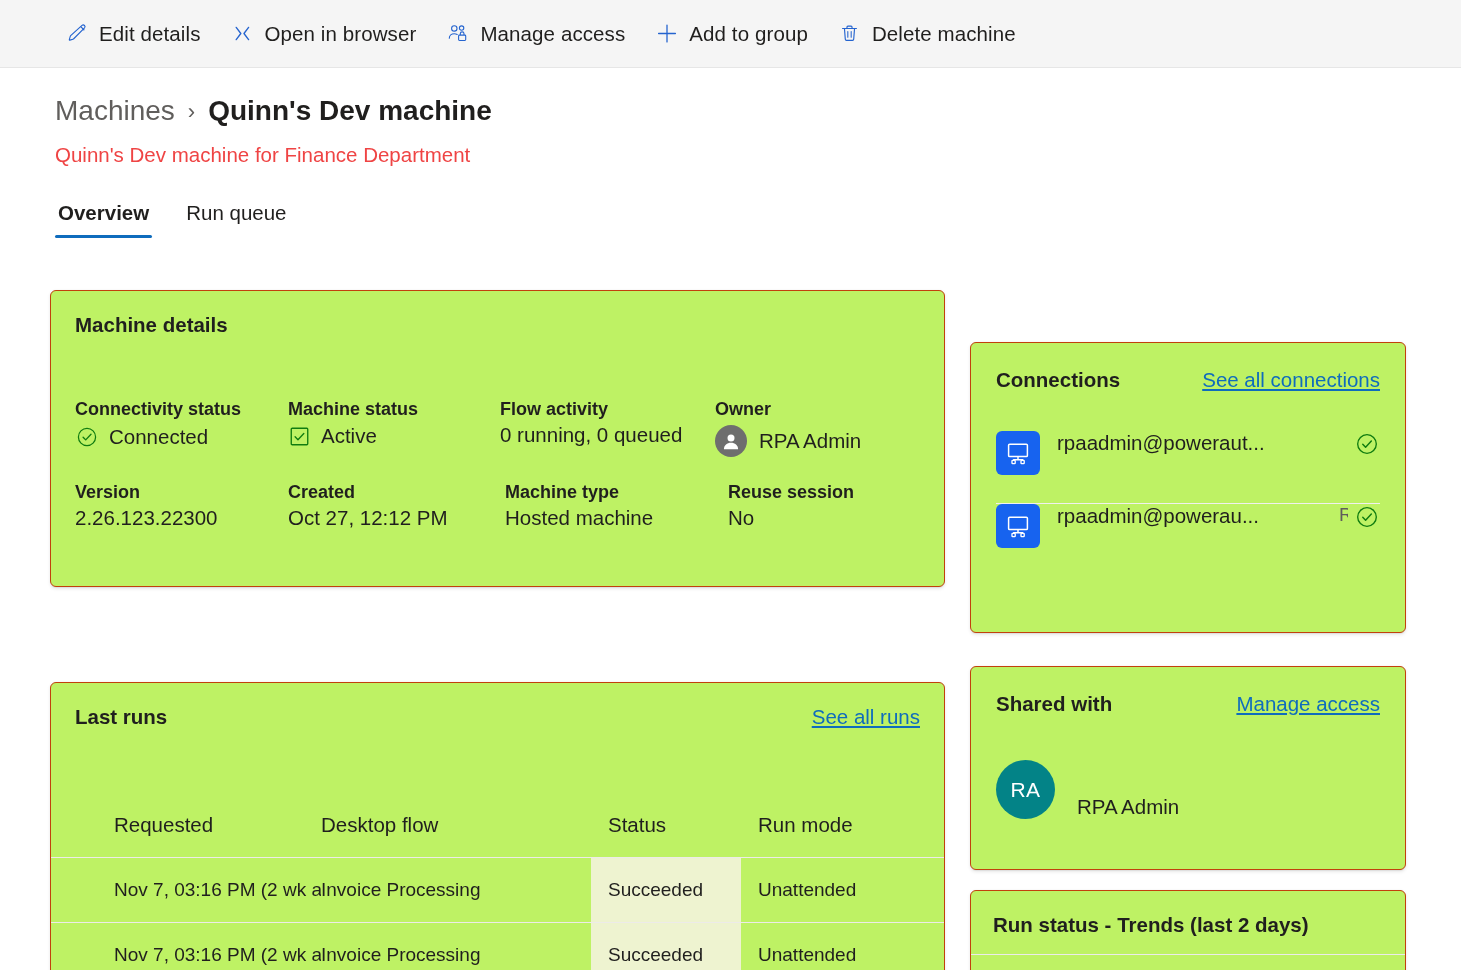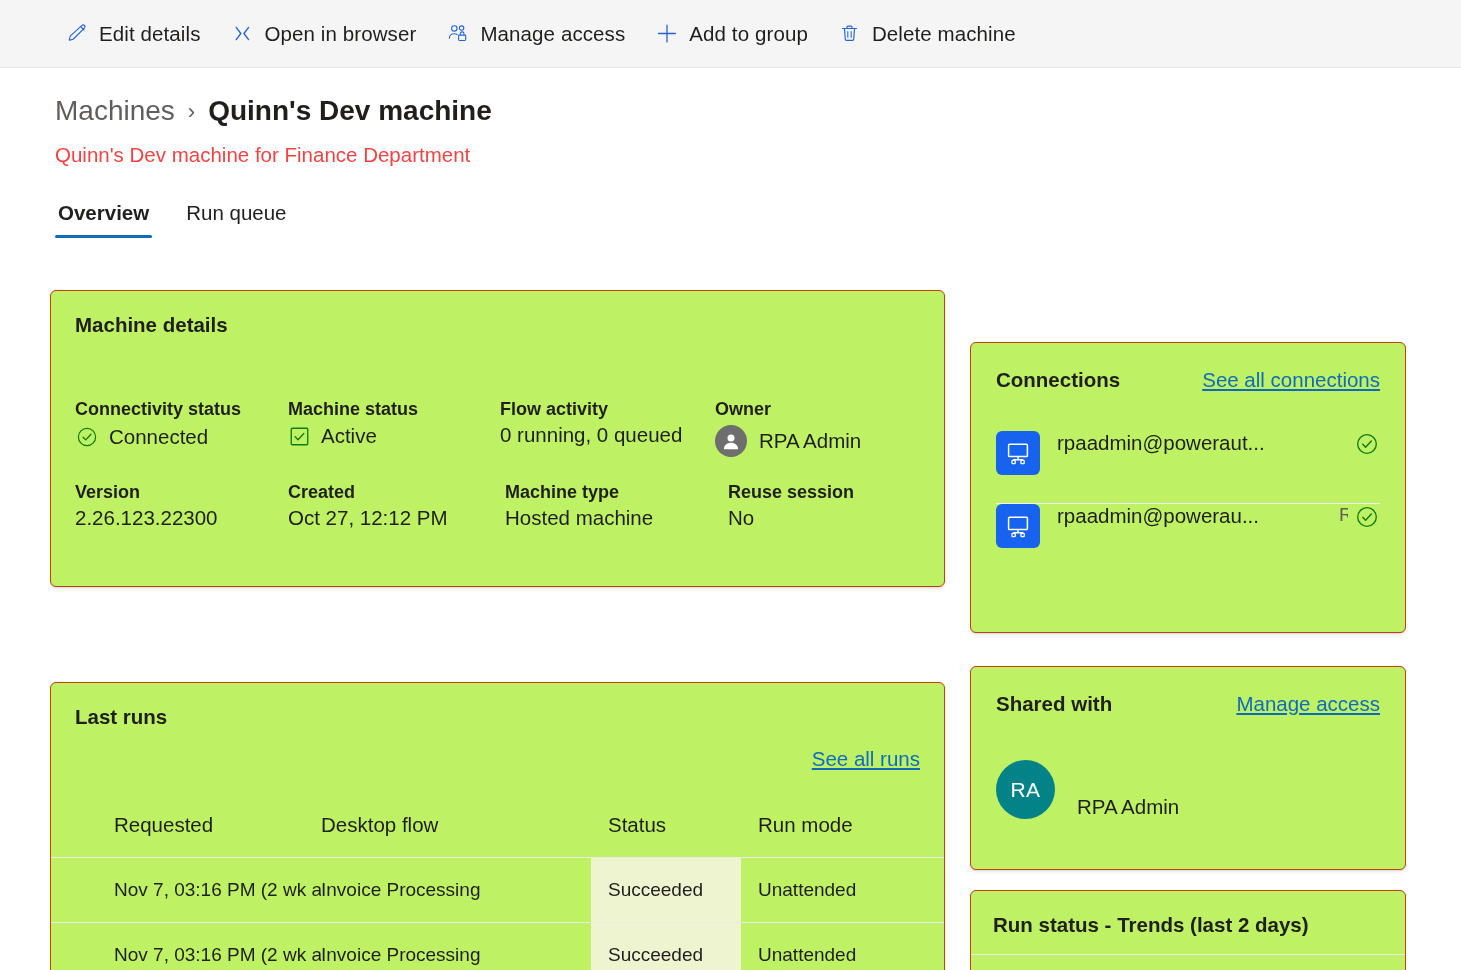--- a/index.html
+++ b/index.html
@@ -127,21 +127,21 @@
   .ico-check-box { flex: 0 0 auto; margin-right: 10px; display: inline-flex; }
   .avatar-gray {
     width: 32px; height: 32px; border-radius: 50%;
     background: #6e6e6e; margin-right: 12px; flex: 0 0 auto;
     display: inline-flex; align-items: center; justify-content: center;
   }
 
   
   #last-runs { left: 50px; top: 614px; width: 895px; height: 400px; }
   #last-runs .hdr { position: absolute; left: 24px; top: 22px; }
-  #last-runs .lnk { position: absolute; right: 24px; top: 22px; margin-top: 42px; }
+  #last-runs .lnk { position: absolute; right: 24px; top: 22px; }
 
   .runs-table {
     position: absolute; left: 0; top: 116px; width: 100%;
     border-collapse: collapse;
     table-layout: fixed;
   }
   .runs-table th {
     text-align: left;
     font-size: 20.5px; font-weight: normal; color: #201f1e;
     padding: 14px 0 20px 0;

